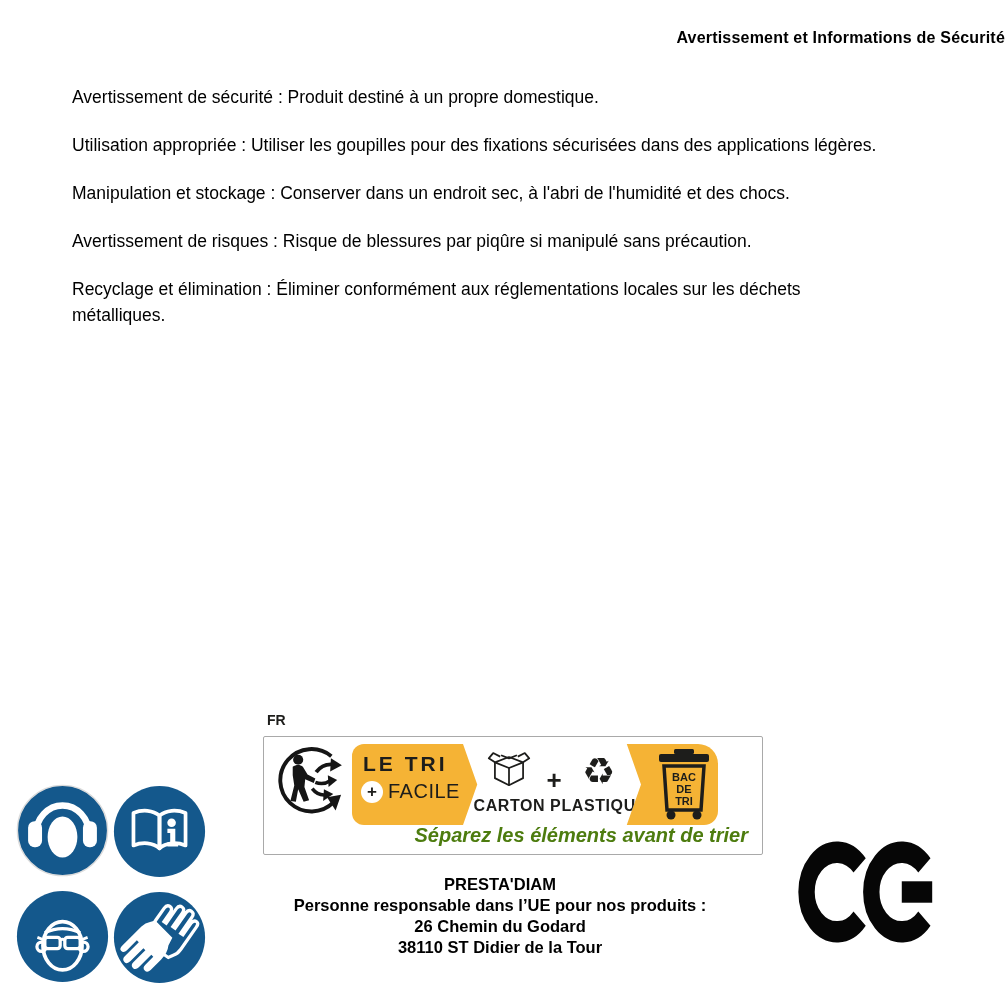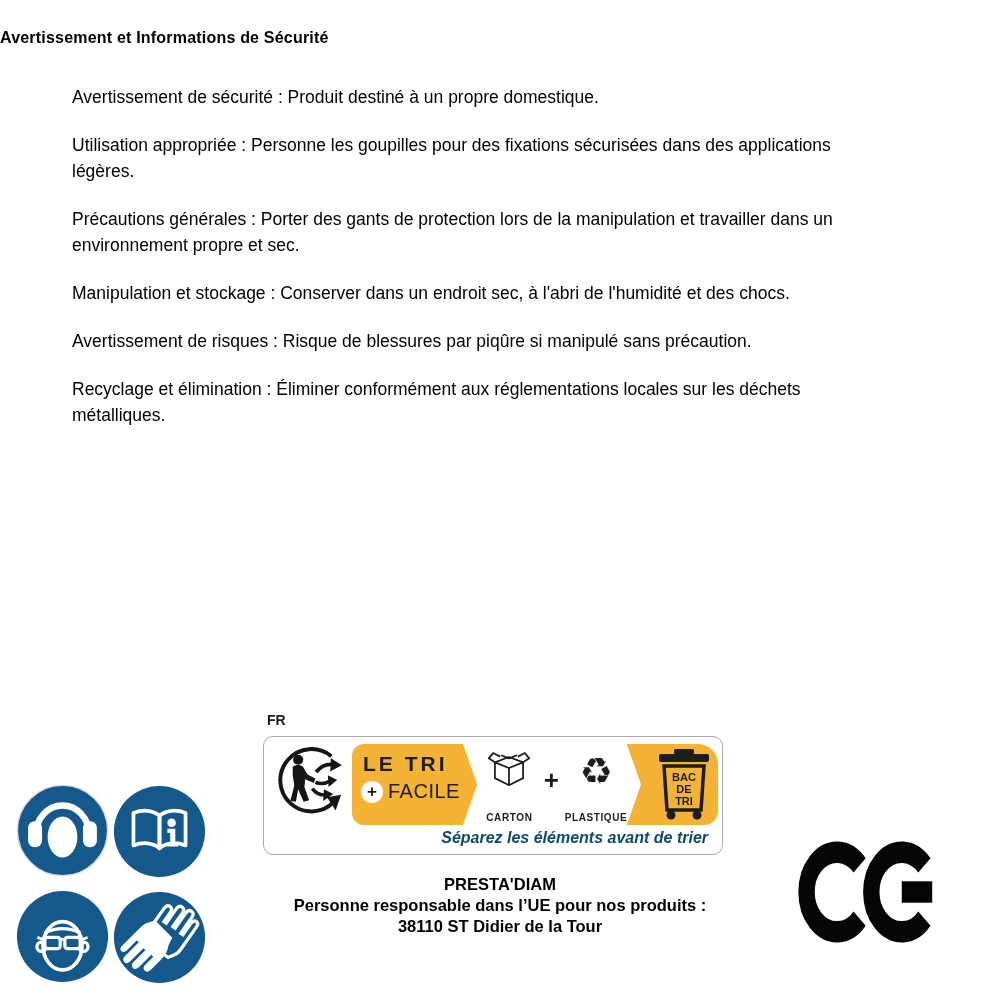--- a/index.html
+++ b/index.html
@@ -1,46 +1,46 @@
 <!DOCTYPE html>
 <html><head>
 <meta charset="utf-8">
 <style>
   html,body{margin:0;padding:0;background:#fff;}
   .page{position:relative;width:1005px;height:1005px;background:#ffffff;overflow:hidden;
         font-family:"Liberation Sans","DejaVu Sans",sans-serif;color:#000;}
-  .doc-title{position:absolute;top:29px;left:0;width:100%;text-align:left;
+  .doc-title{position:absolute;top:29px;left:0;width:100%;text-align:right;
              font-size:16px;font-weight:700;letter-spacing:.2px;}
   .body-text{position:absolute;left:72px;top:84px;width:805px;font-size:17.5px;line-height:26px;}
   .body-text p{margin:0 0 22px 0;}
 
   
   .fr-label{position:absolute;left:267px;top:712px;font-size:14px;font-weight:700;color:#1d1d1b;}
-  .tri-box{position:absolute;left:263px;top:736px;width:460px;height:119px;background:#fff;
-           border:1.5px solid #a9a9a9;border-radius:10px;box-sizing:border-box;}
+  .tri-box{position:absolute;left:263px;top:736px;width:500px;height:119px;background:#fff;
+           border:1.5px solid #a9a9a9;border-radius:2px;box-sizing:border-box;}
   .triman{position:absolute;left:10px;top:4px;width:78px;height:78px;}
   .tri-band{position:absolute;left:88px;top:7px;width:366px;height:81px;background:#F5B335;
             border-radius:12px 20px 14px 12px;}
   .letri{position:absolute;left:11px;top:9px;color:#1d1d1b;font-weight:700;font-size:21px;
          line-height:21px;letter-spacing:3px;white-space:nowrap;}
   .facile-row{position:absolute;left:9px;top:36px;display:flex;align-items:center;gap:5px;}
   .plus-circle{width:22px;height:22px;border-radius:50%;background:#fff;color:#1d1d1b;
                font-weight:700;font-size:17px;line-height:22px;text-align:center;}
   .facile{color:#1d1d1b;font-weight:400;font-size:20px;letter-spacing:.5px;}
   .materials-panel{position:absolute;left:111px;top:0;width:178px;height:81px;background:#fff;
        clip-path:polygon(0% 0%,92% 0%,100% 50%,92% 100%,0% 100%,8% 50%);
        display:flex;align-items:flex-start;justify-content:center;gap:6px;padding:6px 14px 0 18px;box-sizing:border-box;}
   .material{display:flex;flex-direction:column;align-items:center;width:62px;}
   .material .mat-icon{height:44px;display:flex;align-items:center;justify-content:center;}
-  .mat-label{font-size:10px;font-weight:700;letter-spacing:.6px;color:#1d1d1b;margin-top:18px;}
+  .mat-label{font-size:16px;font-weight:700;letter-spacing:.6px;color:#1d1d1b;margin-top:3px;}
   .mat-plus{font-size:26px;font-weight:700;color:#1d1d1b;align-self:center;margin-top:-14px;}
   .recycle-glyph{font-family:"DejaVu Sans",sans-serif;font-size:37px;line-height:40px;color:#1d1d1b;}
   .bin{position:absolute;right:6px;top:4px;width:56px;height:74px;}
   .tagline{position:absolute;right:14px;bottom:7px;font-style:italic;font-weight:700;
-           font-size:16px;color:#0c4a6e;}
+           font-size:20px;color:#4d7c0f;}
 
   
   .picto{position:absolute;width:93px;height:93px;}
   .p-ear{left:16px;top:784px;}
   .p-book{left:113px;top:785px;}
   .p-eye{left:16px;top:890px;}
   .p-glove{left:113px;top:891px;}
 
   
   .ce{position:absolute;left:798px;top:841px;width:142px;height:102px;}
@@ -51,22 +51,21 @@
 </style>
 </head>
 <body>
 
 <div class="page">
 
   <div class="doc-title">Avertissement et Informations de Sécurité</div>
 
   <div class="body-text">
     <p>Avertissement de sécurité : Produit destiné à un propre domestique.</p>
-    <p>Utilisation appropriée : Personne les goupilles pour des fixations sécurisées dans des applications légères.</p>
-    <p>Précautions générales : Porter des gants de protection lors de la manipulation et travailler dans un environnement propre et sec.</p>
+    <p>Utilisation appropriée : Utiliser les goupilles pour des fixations sécurisées dans des applications légères.</p>
     <p>Manipulation et stockage : Conserver dans un endroit sec, à l'abri de l'humidité et des chocs.</p>
     <p>Avertissement de risques : Risque de blessures par piqûre si manipulé sans précaution.</p>
     <p>Recyclage et élimination : Éliminer conformément aux réglementations locales sur les déchets métalliques.</p>
   </div>
 
   <div class="fr-label">FR</div>
 
   <div class="tri-box">
 
     <svg class="triman" viewBox="0 0 100 100">
@@ -175,16 +174,17 @@
     <g fill="none" stroke="#060606" stroke-width="21">
       <path d="M 79 24 A 39 39 0 1 0 79 76"></path>
       <path d="M 162 24 A 39 39 0 1 0 162 76"></path>
       <path d="M 133 50 H 172"></path>
     </g>
   </svg>
 
   <div class="contact">
     <div>PRESTA'DIAM</div>
     <div>Personne responsable dans l’UE pour nos produits :</div>
+    <div>26 Chemin du Godard</div>
     <div>38110 ST Didier de la Tour</div>
   </div>
 
 </div>
 
 </body></html>

